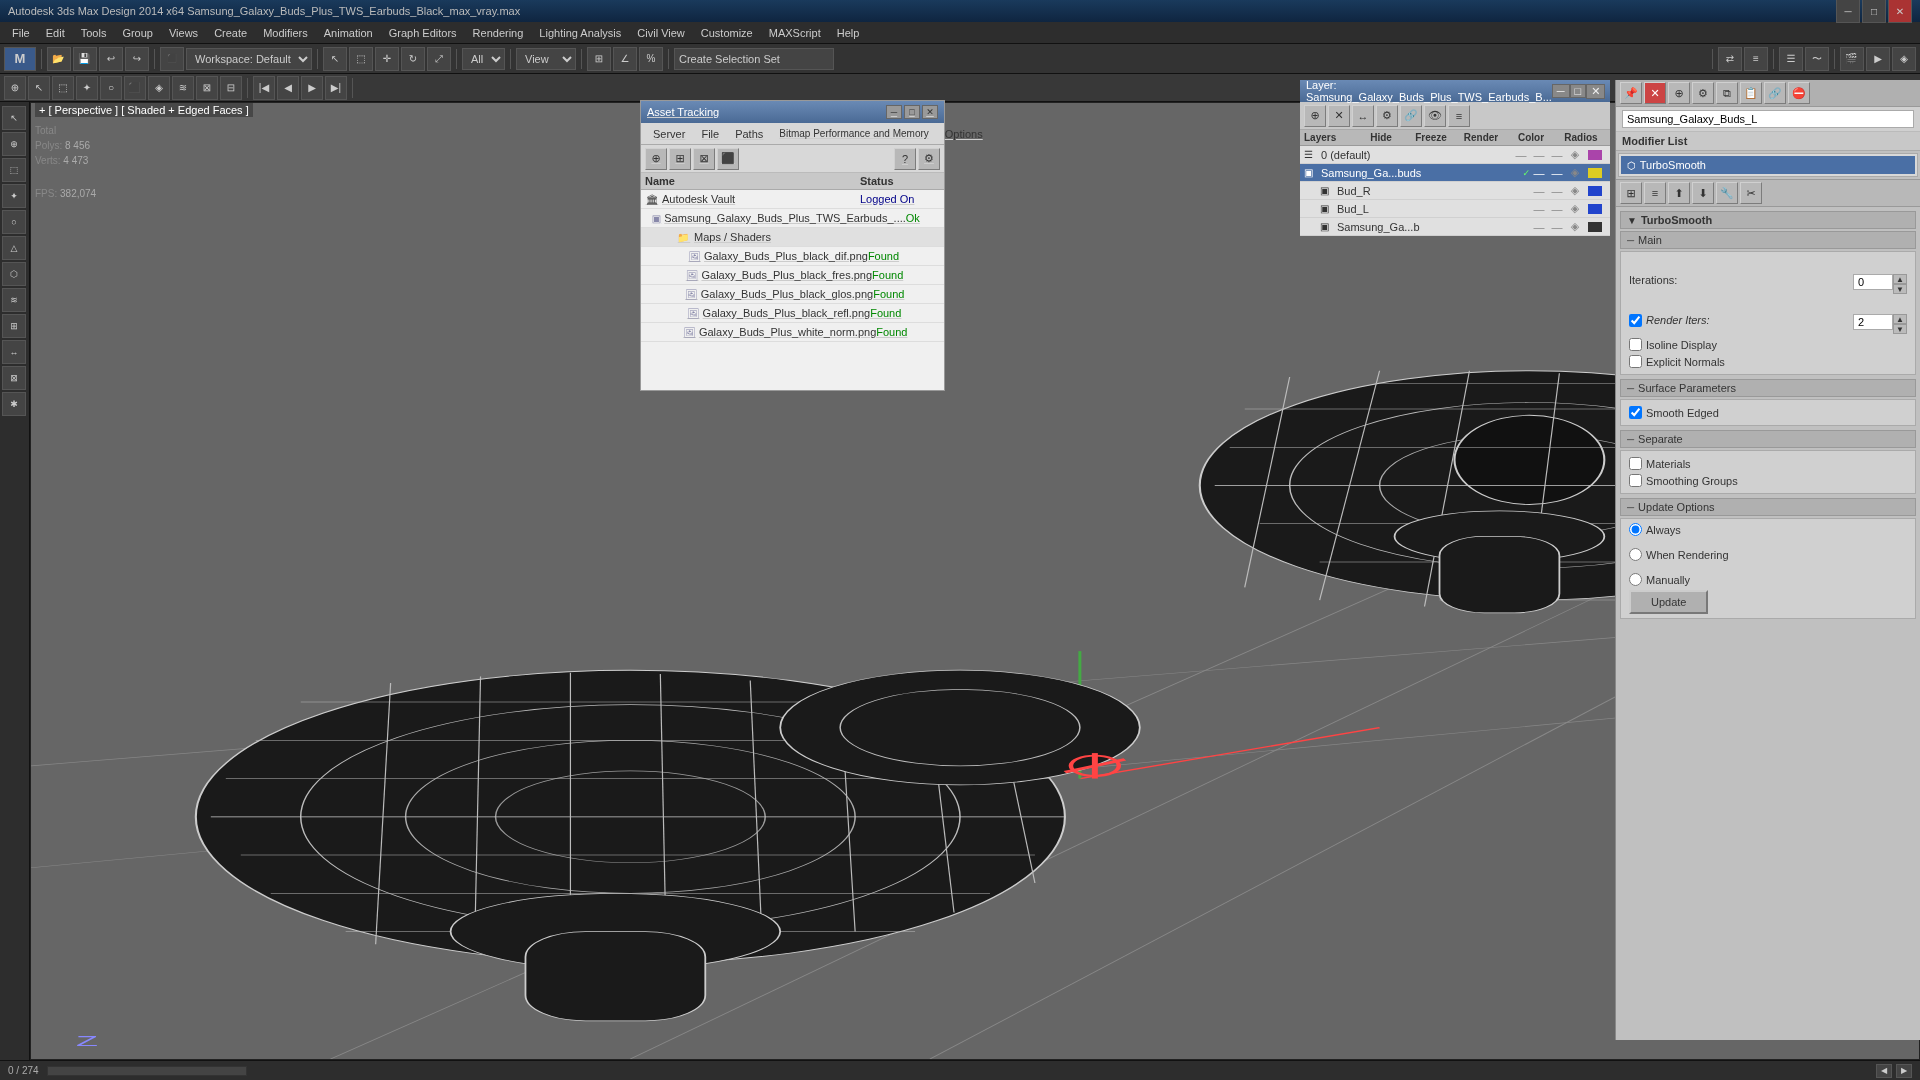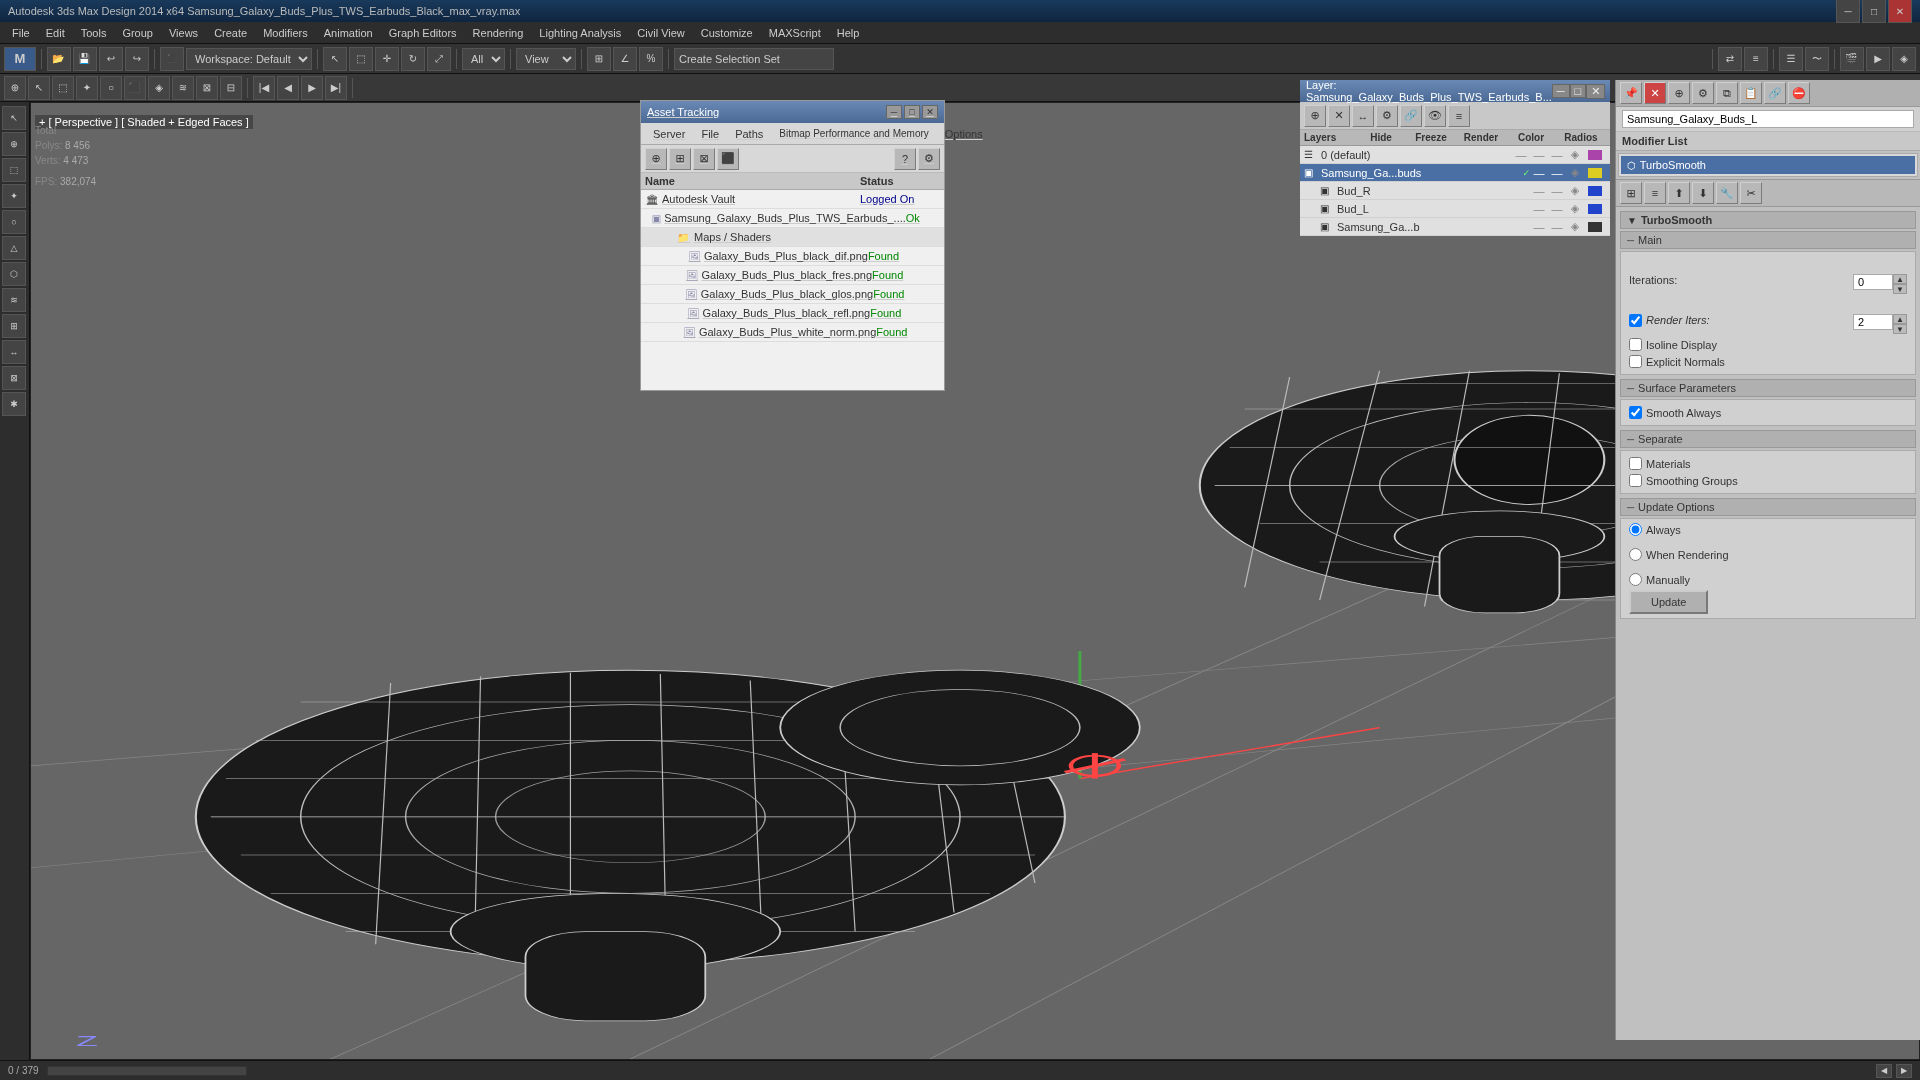--- a/index.html
+++ b/index.html
@@ -116,21 +116,21 @@
     
     #viewport {
       flex: 1;
       background: #555;
       position: relative;
       overflow: hidden;
       border: 1px solid #222;
     }
     #viewport-label {
       position: absolute;
-      top: 12px;
+      top: 0;
       left: 4px;
       color: #fff;
       font-size: 11px;
       background: rgba(0,0,0,0.3);
       padding: 1px 4px;
     }
     #viewport-stats {
       position: absolute;
       top: 20px;
       left: 4px;
@@ -599,30 +599,30 @@
     <div id="viewport-stats">
       <div><span class="stat-label">Total</span></div>
       <div>
         <span class="stat-label">Polys:</span>
         <span>8 456</span>
       </div>
       <div>
         <span class="stat-label">Verts:</span>
         <span>4 473</span>
       </div>
-      <div style="margin-top:6px;">
+      <div style="margin-top:18px;">
         <span class="stat-label">FPS:</span>
         <span>382,074</span>
       </div>
     </div>
   </div>
 </div>
 
 <div id="status-bar">
-  <span>0 / 379</span>
+  <span>0 / 274</span>
   <div style="margin-left:8px; width:200px; height:10px; background:#444; border:1px solid #333; display:flex; align-items:center;">
     <div style="width:0%; height:100%; background:#5a7ab0;"></div>
   </div>
   <div style="margin-left:auto; display:flex; align-items:center; gap:4px;">
     <div class="toolbar-btn" style="width:16px; height:14px; font-size:8px;">◀</div>
     <div class="toolbar-btn" style="width:16px; height:14px; font-size:8px;">▶</div>
   </div>
 </div>
 
 <div style="position:fixed; top:100px; left:640px; z-index:100;">
@@ -854,21 +854,21 @@
       </div>
     </div>
 
     <div class="props-section-header" style="font-weight:normal; font-size:11px; padding:2px 6px;">
       <span class="expand-btn">─</span>
       <span>Surface Parameters</span>
     </div>
     <div class="props-section-body">
       <div class="props-checkbox">
         <input type="checkbox" checked="" style="">
-        <span>Smooth Always</span>
+        <span>Smooth Edged</span>
       </div>
     </div>
 
     <div class="props-section-header" style="font-weight:normal; font-size:11px; padding:2px 6px;">
       <span class="expand-btn">─</span>
       <span>Separate</span>
     </div>
     <div class="props-section-body">
       <div class="props-checkbox">
         <input type="checkbox" style="">

